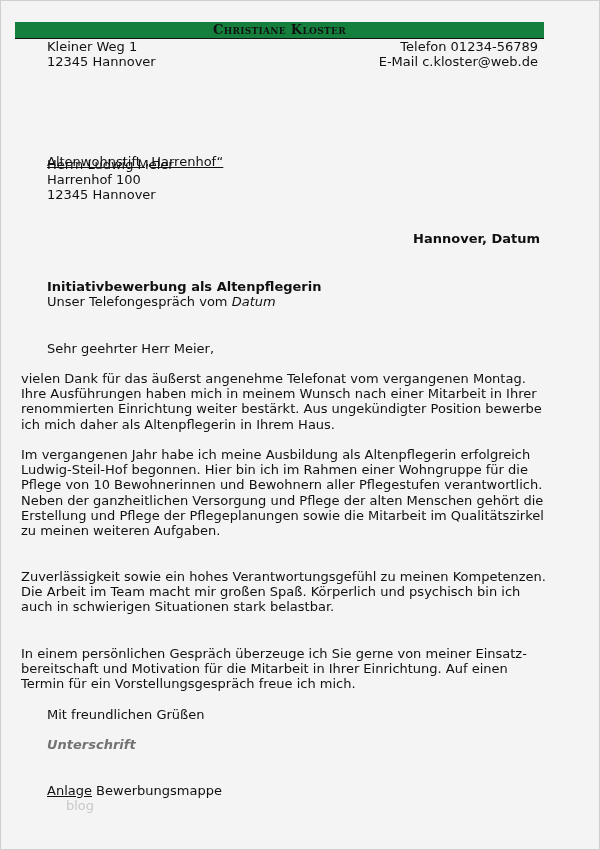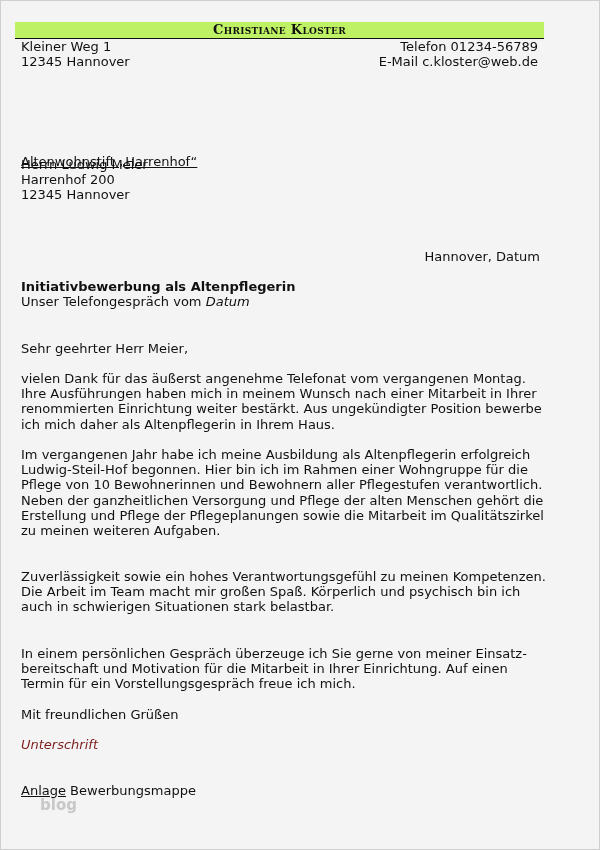--- a/index.html
+++ b/index.html
@@ -9,58 +9,58 @@
     font-family:"DejaVu Sans", "Liberation Sans", sans-serif;
     font-size:13px; color:#111;
     position:relative;
   }
   .frame {
     position:absolute; left:0; top:0; width:598px; height:848px;
     border:1px solid #cfcfcf; box-sizing:content-box;
   }
   .header-bar {
     position:absolute; left:15px; top:22px; width:529px; height:16px;
-    background:#bef264; border-bottom:1.5px solid #111;
+    background:#15803d; border-bottom:1.5px solid #111;
     text-align:center;
   }
   .header-name {
     font-family:"DejaVu Serif", "Liberation Serif", serif;
     font-weight:bold; font-variant:small-caps; font-size:13px;
     line-height:16px; letter-spacing:0.3px;
   }
-  .abs { position:absolute; white-space:nowrap; line-height:15.5px; }
+  .abs { position:absolute; white-space:nowrap; line-height:15.5px;margin-left:26px; }
   .left { left:21px; }
   .right { right:62px; text-align:left; }
   .block { position:absolute; left:21px; width:540px; line-height:15.2px; }
   .block p { margin:0; white-space:nowrap; }
   .bold { font-weight:bold; }
-  .signature { color:#7f1d1d; font-style:italic; }
-  .watermark { color:#c8c8c8; font-size:15px;font-weight:bold; }
+  .signature { color:#737373; font-style:italic;font-weight:bold; }
+  .watermark { color:#c8c8c8; font-size:13px; }
   .underline { text-decoration:underline; }
 </style>
 </head>
 <body>
 
 <div class="frame"></div>
 
 <div class="header-bar">
   <span class="header-name">Christiane Kloster</span>
 </div>
 
 <div class="abs left" style="top:39px;">Kleiner Weg 1</div>
 <div class="abs left" style="top:54px;">12345 Hannover</div>
 <div class="abs right" style="top:39px;">Telefon 01234-56789</div>
 <div class="abs right" style="top:54px;">E-Mail c.kloster@web.de</div>
 
 <div class="abs left" style="top:154px;text-decoration:underline;">Altenwohnstift „Harrenhof“</div>
 <div class="abs left" style="top:157px;">Herrn Ludwig Meier</div>
-<div class="abs left" style="top:172px;">Harrenhof 200</div>
+<div class="abs left" style="top:172px;">Harrenhof 100</div>
 <div class="abs left" style="top:187px;">12345 Hannover</div>
 
-<div class="abs right" style="top:249px; right:60px;">Hannover, Datum</div>
+<div class="abs right" style="top:231px; right:60px;font-weight:bold;">Hannover, Datum</div>
 
 <div class="abs left bold" style="top:279px;">Initiativbewerbung als Altenpflegerin</div>
 <div class="abs left" style="top:294px;">
   <span>Unser Telefongespräch vom </span><em>Datum</em>
 </div>
 
 <div class="abs left" style="top:341px;">Sehr geehrter Herr Meier,</div>
 
 <div class="block" style="top:371px;">
   <p>vielen Dank für das äußerst angenehme Telefonat vom vergangenen Montag.</p>

